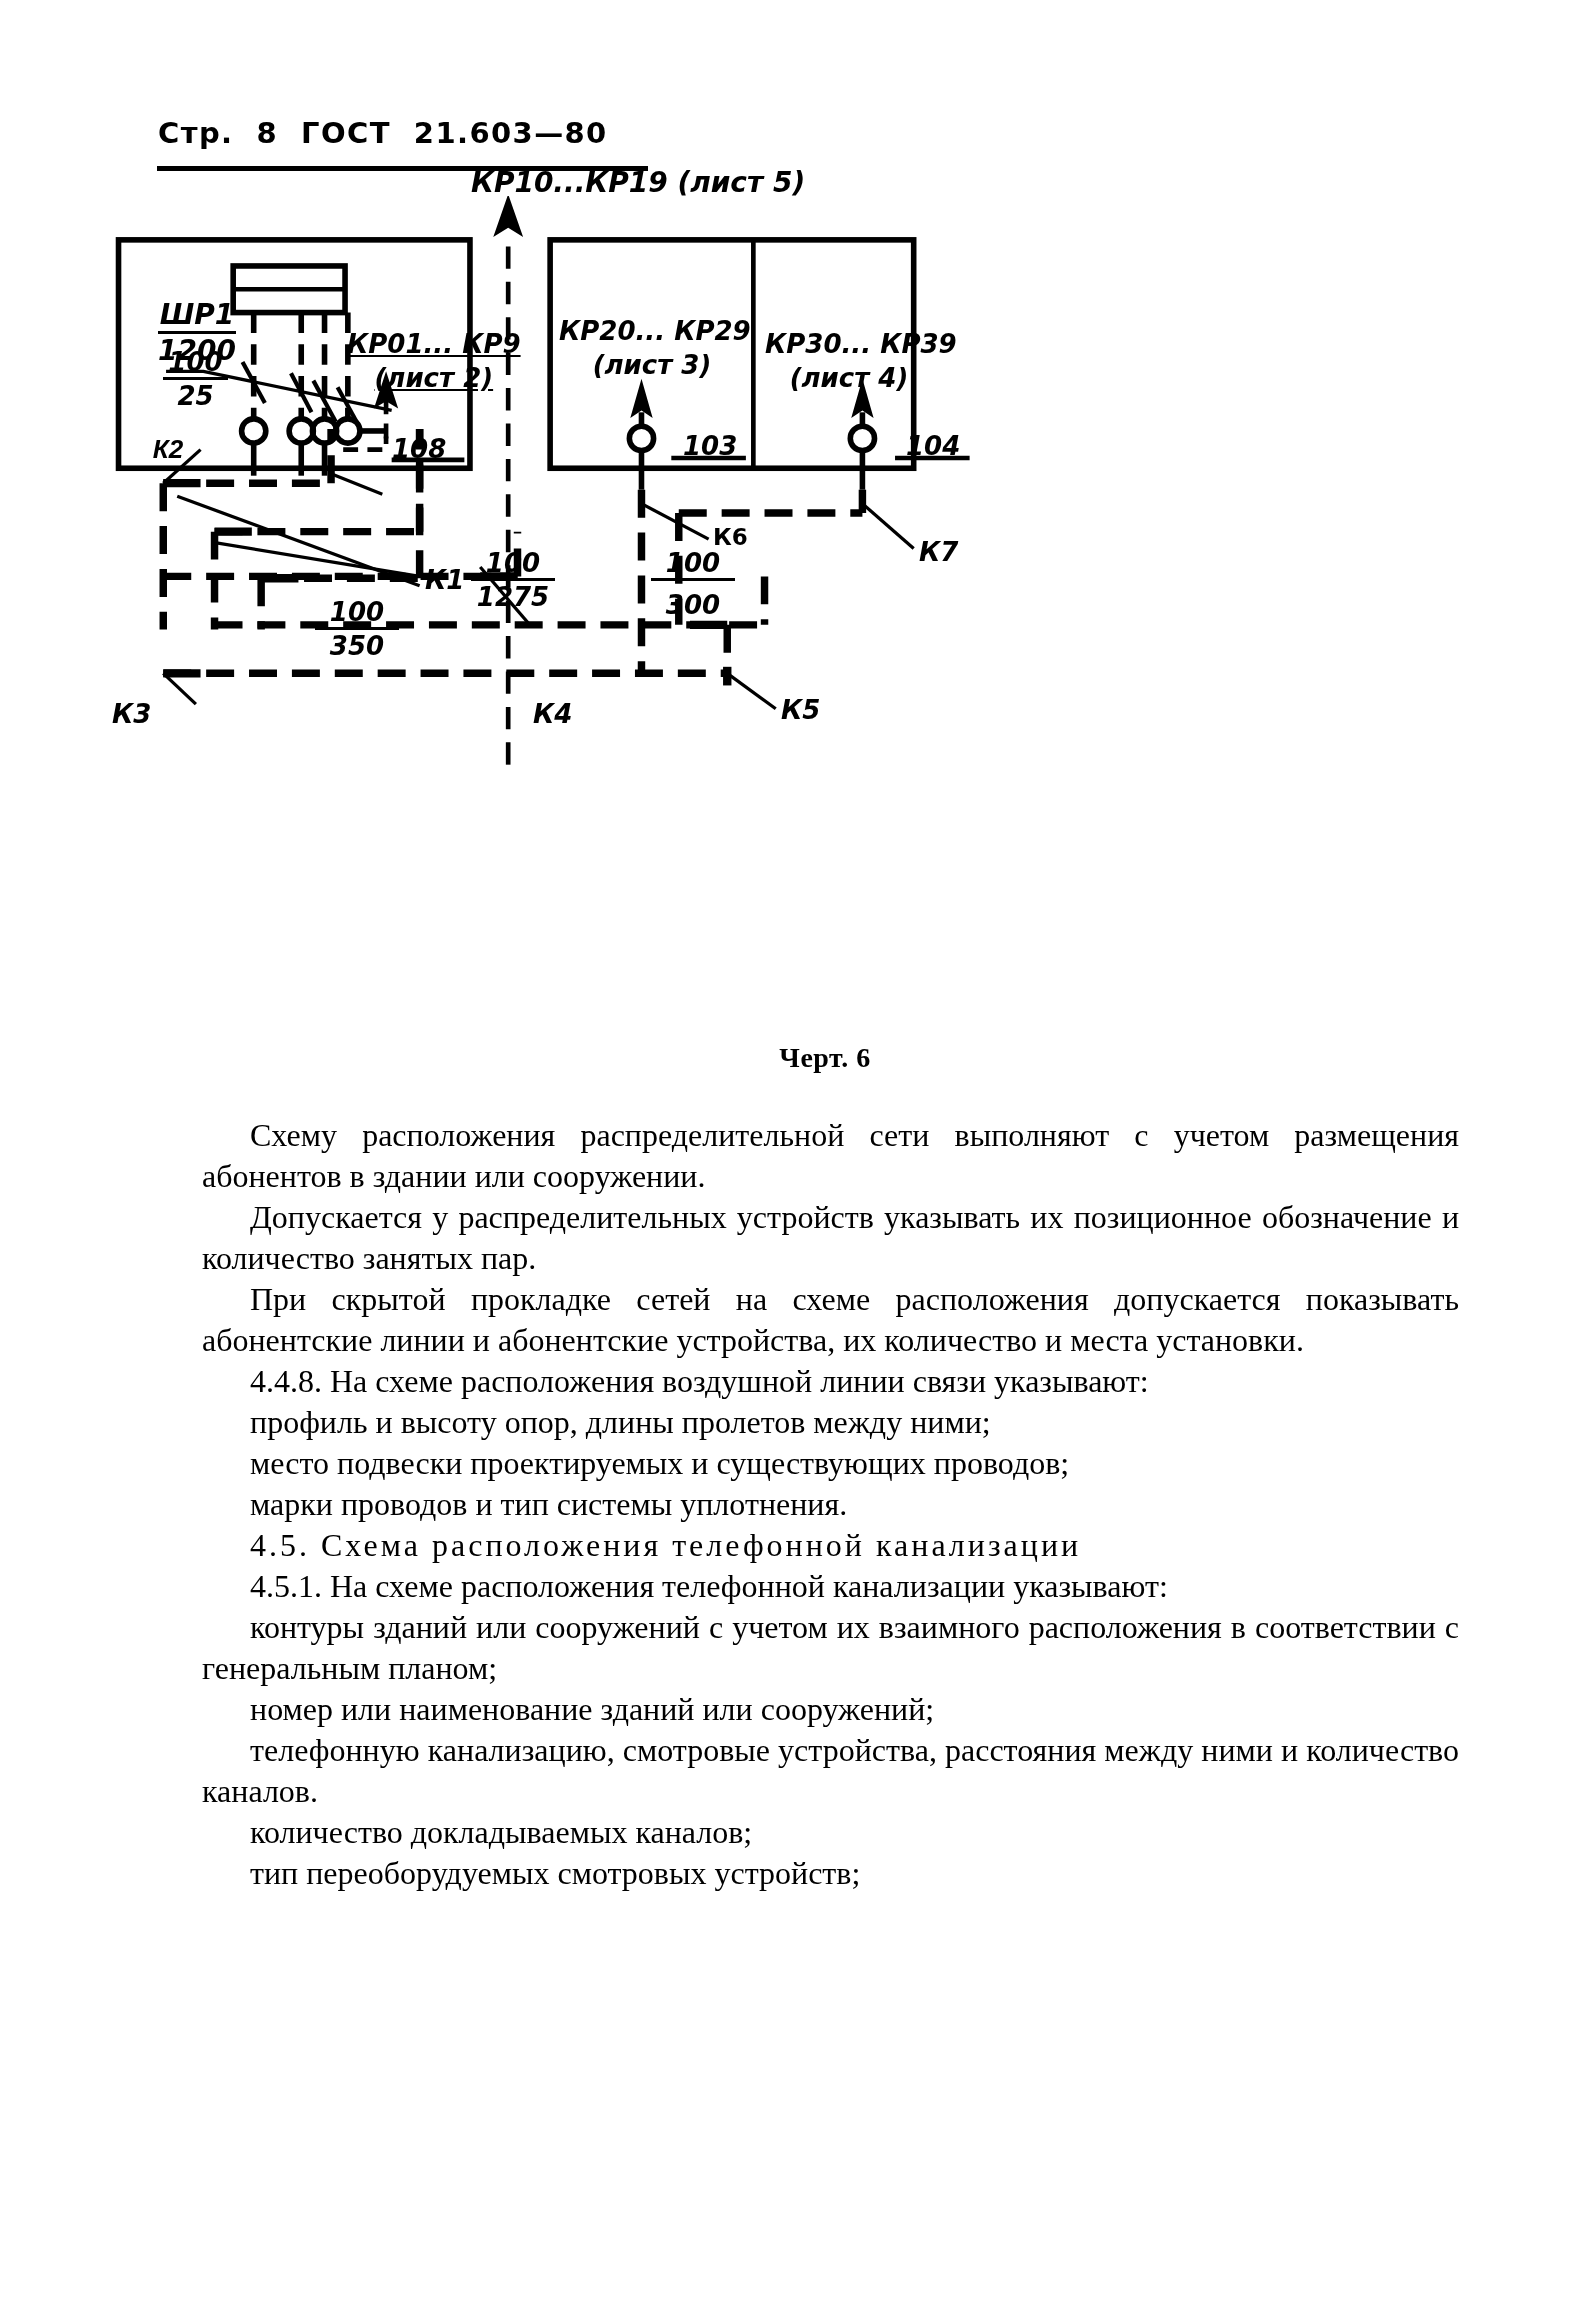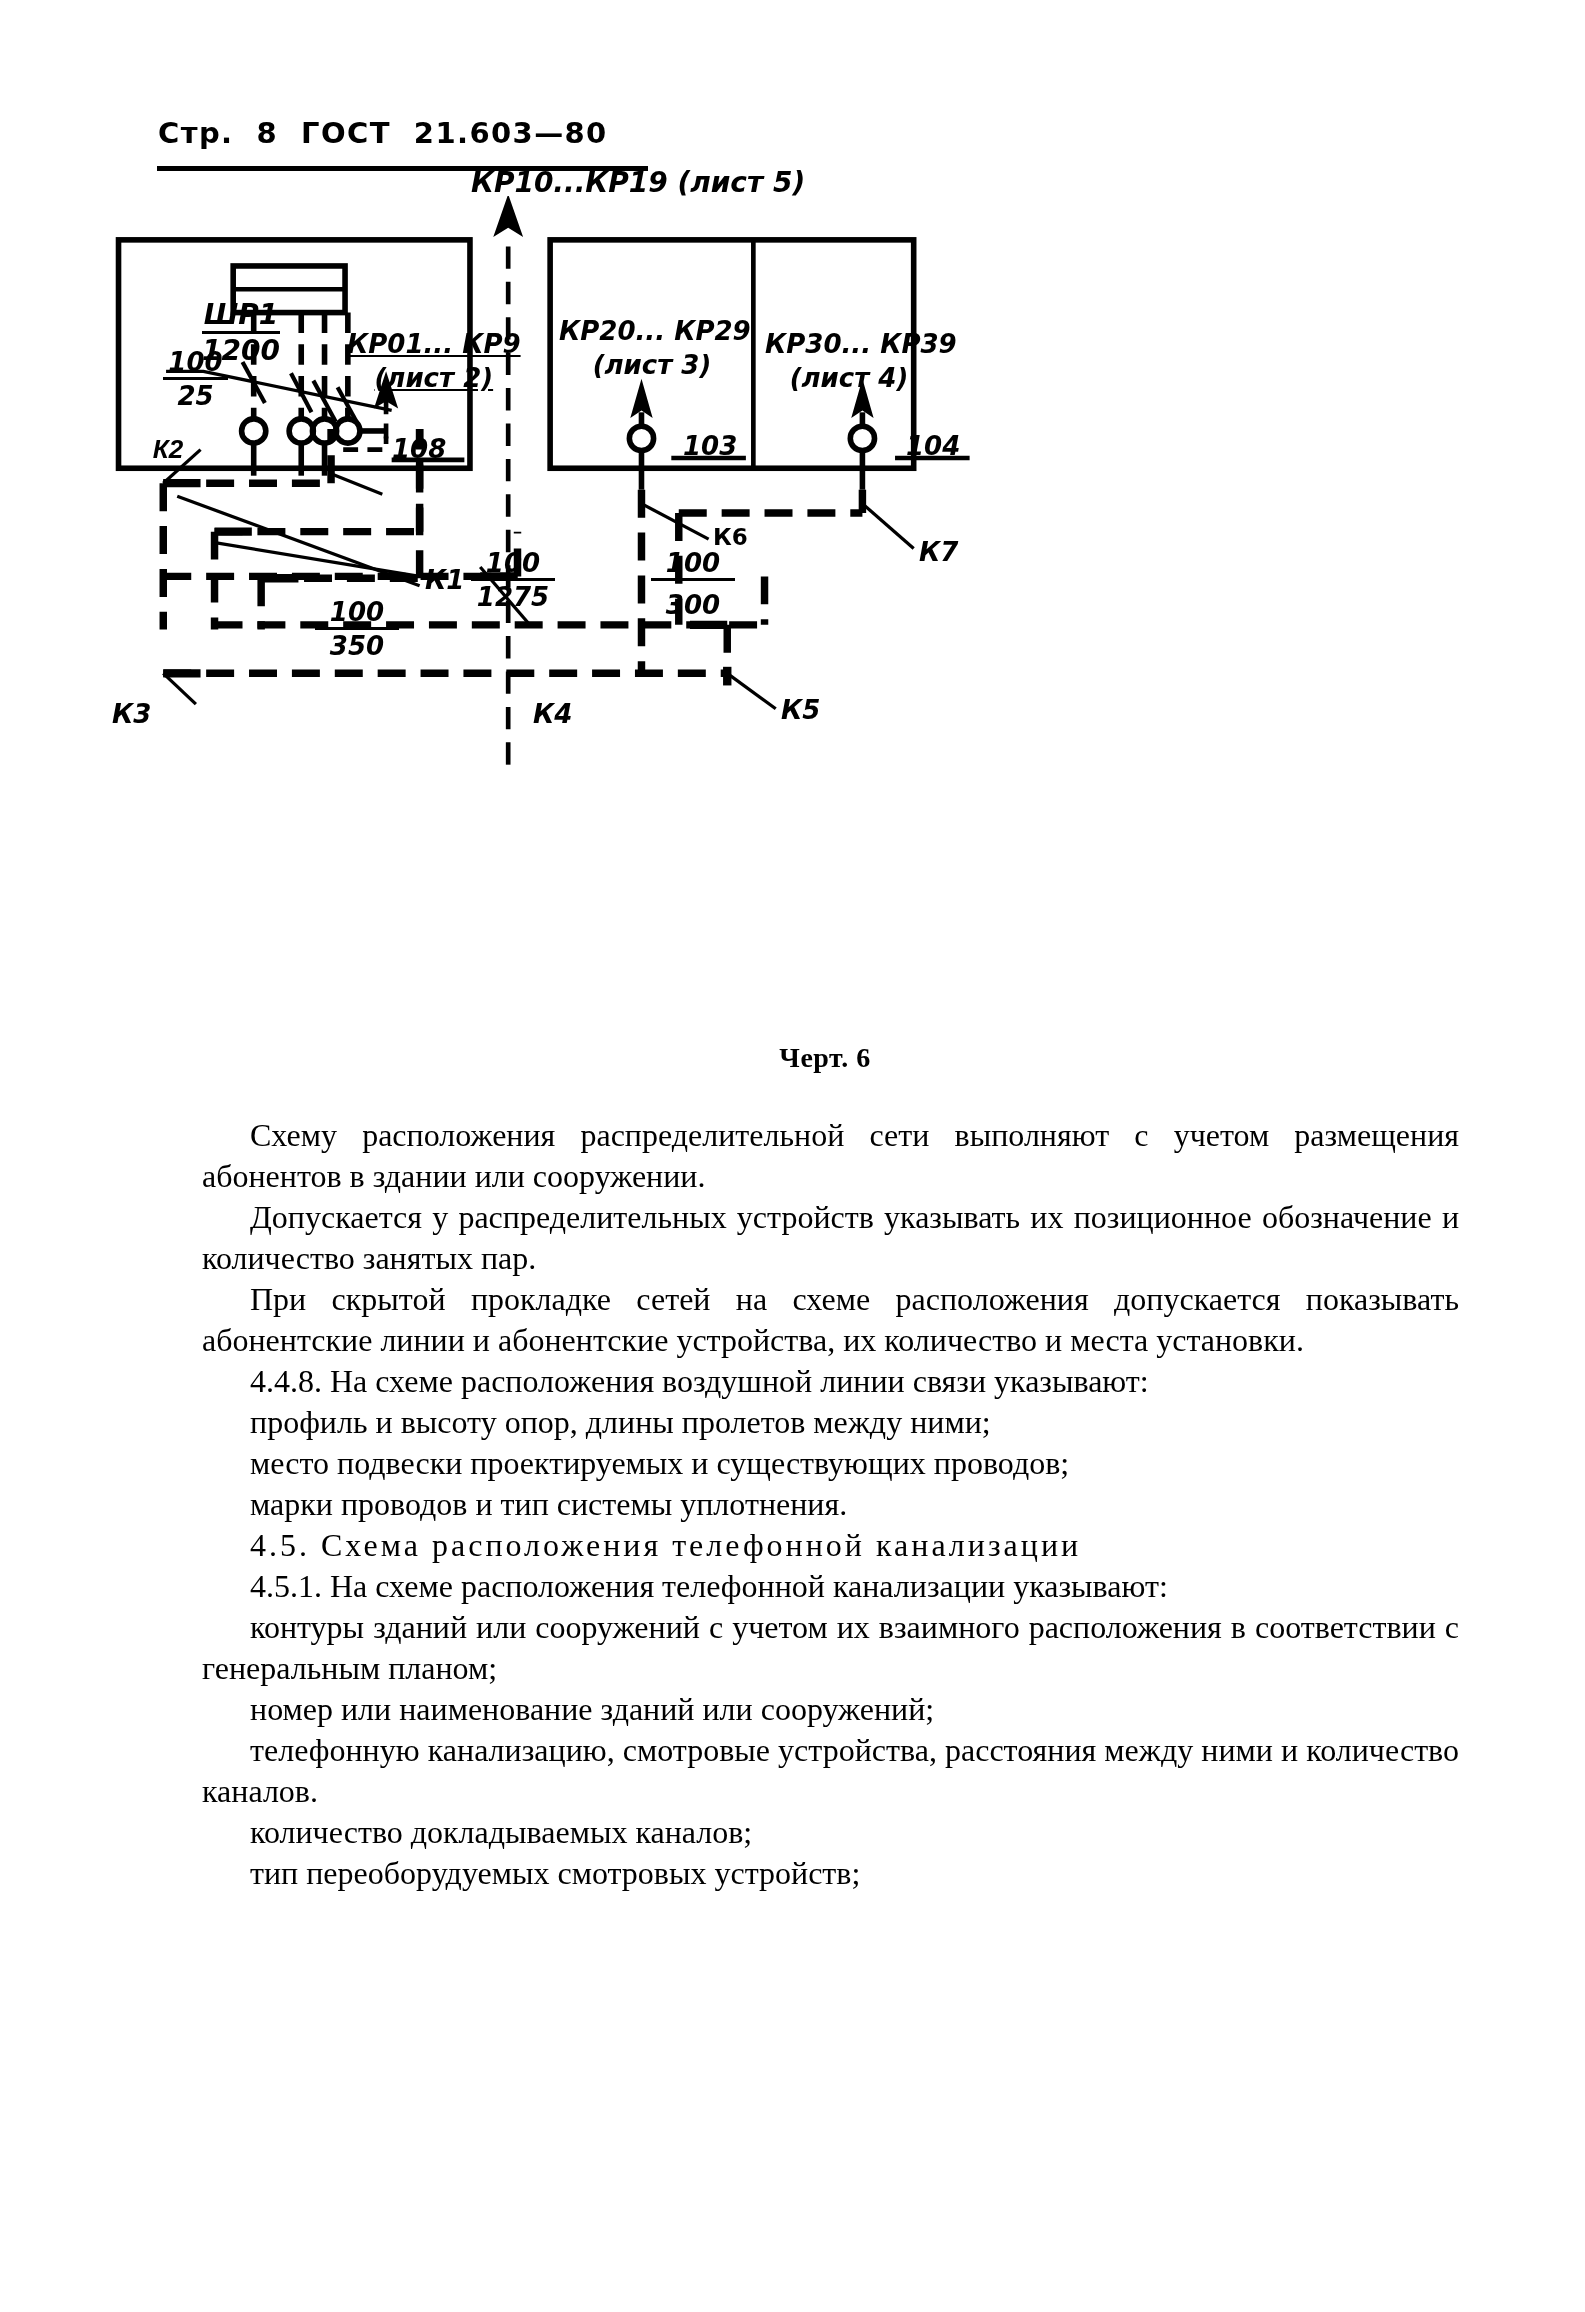--- a/index.html
+++ b/index.html
@@ -230,21 +230,21 @@
         <line x1="395" y1="398" x2="450" y2="462"></line>
         <line x1="660" y1="512" x2="712" y2="550"></line>
         <line x1="568" y1="330" x2="640" y2="368"></line>
         <line x1="805" y1="330" x2="860" y2="378"></line>
       </g>
 
     </svg>
 
     <div style="position:absolute; left:359px; top:-30px; font-family:'DejaVu Sans',sans-serif; font-style:italic; font-weight:bold; font-size:28px; white-space:nowrap;">КР10...КР19  (лист 5)</div>
 
-    <div style="position:absolute; left:46px; top:103px; text-align:center; font-family:'DejaVu Sans',sans-serif; font-style:italic; font-weight:bold; font-size:28px; line-height:32px;margin-left:44px;">
+    <div style="position:absolute; left:46px; top:103px; text-align:center; font-family:'DejaVu Sans',sans-serif; font-style:italic; font-weight:bold; font-size:28px; line-height:32px;">
       <div>ШР1</div>
       <div style="border-top:3.7px solid #000; padding-top:0.9px;">1200</div>
     </div>
 
     <div style="position:absolute; left:51px; top:151px; text-align:center; font-family:'DejaVu Sans',sans-serif; font-style:italic; font-weight:bold; font-size:26px; line-height:30px; width:65px;">
       <div>100</div>
       <div style="border-top:3.7px solid #000; padding-top:0.9px;">25</div>
     </div>
 
     <div style="position:absolute; left:235px; top:131px; text-align:center; font-family:'DejaVu Sans',sans-serif; font-style:italic; font-weight:bold; font-size:26px; line-height:34px; white-space:nowrap;text-decoration:underline;">

